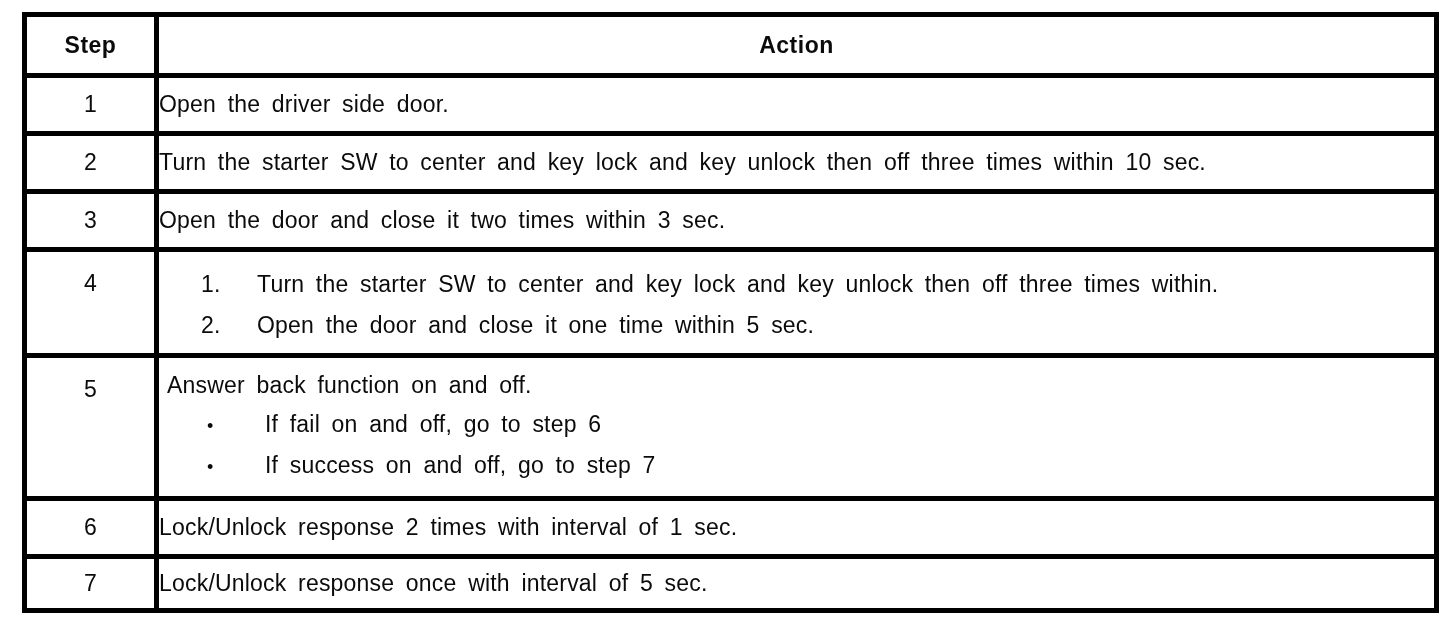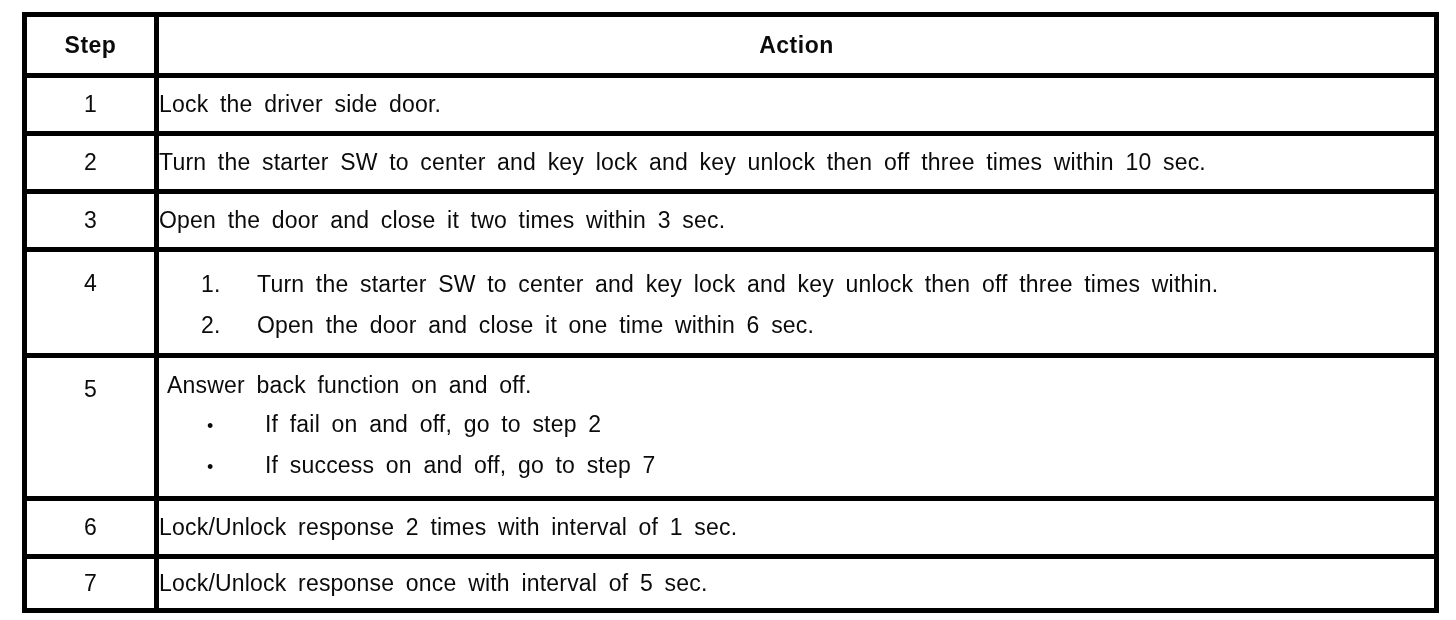--- a/index.html
+++ b/index.html
@@ -94,21 +94,21 @@
     </colgroup>
     <thead>
       <tr class="header-row">
         <th>Step</th>
         <th>Action</th>
       </tr>
     </thead>
     <tbody>
       <tr class="row-std">
         <td class="step-cell">1</td>
-        <td class="action-cell">Lock the driver side door.</td>
+        <td class="action-cell">Open the driver side door.</td>
       </tr>
 
       <tr class="row-std">
         <td class="step-cell">2</td>
         <td class="action-cell">Turn the starter SW to center and key lock and key unlock then off three times within 10 sec.</td>
       </tr>
 
       <tr class="row-std">
         <td class="step-cell">3</td>
         <td class="action-cell">Open the door and close it two times within 3 sec.</td>
@@ -116,32 +116,32 @@
 
       <tr class="row-tall-2">
         <td class="step-cell">4</td>
         <td class="action-cell">
           <div class="sub-item">
             <span class="marker">1.</span>
             <span>Turn the starter SW to center and key lock and key unlock then off three times within.</span>
           </div>
           <div class="sub-item">
             <span class="marker">2.</span>
-            <span>Open the door and close it one time within 6 sec.</span>
+            <span>Open the door and close it one time within 5 sec.</span>
           </div>
         </td>
       </tr>
 
       <tr class="row-tall-3">
         <td class="step-cell">5</td>
         <td class="action-cell">
           <div class="lead-line">Answer back function on and off.</div>
           <div class="sub-item">
             <span class="bullet-marker">•</span>
-            <span>If fail on and off, go to step 2</span>
+            <span>If fail on and off, go to step 6</span>
           </div>
           <div class="sub-item">
             <span class="bullet-marker">•</span>
             <span>If success on and off, go to step 7</span>
           </div>
         </td>
       </tr>
 
       <tr class="row-std">
         <td class="step-cell">6</td>

